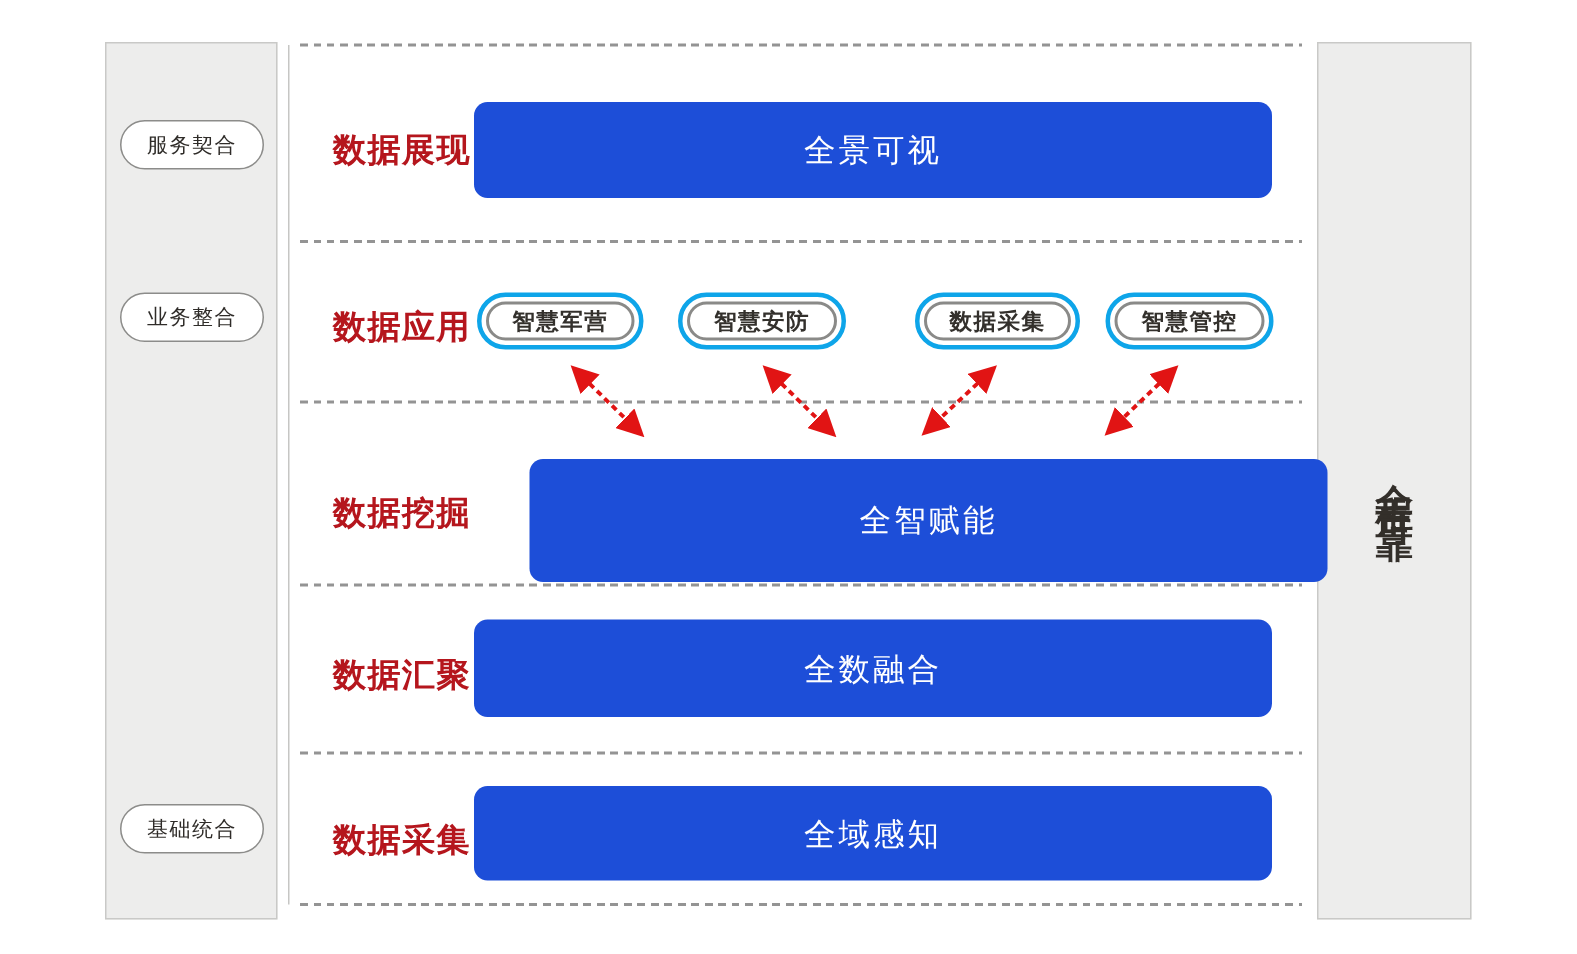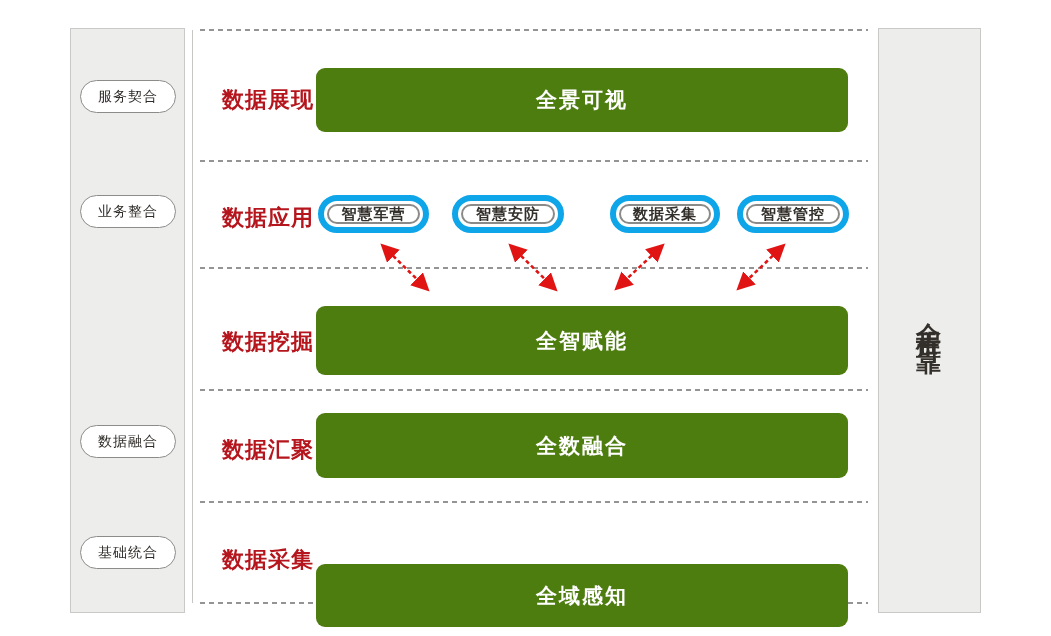--- a/index.html
+++ b/index.html
@@ -32,45 +32,44 @@
     background:repeating-linear-gradient(90deg,#949494 0 5px,transparent 5px 9px);
   }
   #mid-vline{position:absolute;left:192px;top:30px;width:1px;height:573px;background:#c6c6c4;}
   
   .row-label{
     position:absolute;left:222px;font-size:22px;font-weight:bold;color:#b5161d;
     letter-spacing:1px;white-space:nowrap;
   }
   
   .layer-bar{
-    position:absolute;left:316px;width:532px;background:#4d7c0f;border-radius:9px;
+    position:absolute;left:316px;width:532px;background:#1d4ed8;border-radius:9px;
     display:flex;align-items:center;justify-content:center;
-    color:#ffffff;font-size:21px;font-weight:bold;letter-spacing:2px;white-space:nowrap;
+    color:#ffffff;font-size:21px;font-weight:normal;letter-spacing:2px;white-space:nowrap;
   }
   
   .app-pill{
     position:absolute;top:195px;height:38px;background:#ffffff;
-    border:6px solid #0ea5e9;border-radius:19px;padding:3px;box-sizing:border-box;
+    border:3px solid #0ea5e9;border-radius:19px;padding:3px;box-sizing:border-box;
   }
   .app-pill-inner{
     width:100%;height:100%;background:#ffffff;border:2px solid #8a8a88;border-radius:15px;
     box-sizing:border-box;display:flex;align-items:center;justify-content:center;
     font-size:15px;font-weight:bold;color:#33302c;letter-spacing:1px;white-space:nowrap;
   }
   #arrow-layer{position:absolute;left:300px;top:232px;width:560px;height:70px;}
 </style>
 </head>
 <body>
 
 <div id="canvas">
 
   <div id="left-panel" class="side-panel"></div>
   <div class="stage-pill" style="top:80px;">服务契合</div>
   <div class="stage-pill" style="top:195px;">业务整合</div>
-  <div class="stage-pill" style="top:425px;">数据融合</div>
   <div class="stage-pill" style="top:536px;">基础统合</div>
 
   <div id="right-panel" class="side-panel">
     <div id="right-title">全程可靠</div>
   </div>
 
   <div id="mid-vline"></div>
   <div class="dotted-line" style="top:29px;"></div>
   <div class="dotted-line" style="top:160px;"></div>
   <div class="dotted-line" style="top:267px;"></div>
@@ -78,23 +77,23 @@
   <div class="dotted-line" style="top:501px;"></div>
   <div class="dotted-line" style="top:602px;"></div>
 
   <div class="row-label" style="top:85px;">数据展现</div>
   <div class="row-label" style="top:203px;">数据应用</div>
   <div class="row-label" style="top:327px;">数据挖掘</div>
   <div class="row-label" style="top:435px;">数据汇聚</div>
   <div class="row-label" style="top:545px;">数据采集</div>
 
   <div class="layer-bar" style="top:68px;height:64px;">全景可视</div>
-  <div class="layer-bar" style="top:306px;height:69px;">全智赋能</div>
+  <div class="layer-bar" style="top:306px;height:82px;margin-left:37px;">全智赋能</div>
   <div class="layer-bar" style="top:413px;height:65px;">全数融合</div>
-  <div class="layer-bar" style="top:524px;height:63px;margin-top:40px;">全域感知</div>
+  <div class="layer-bar" style="top:524px;height:63px;">全域感知</div>
 
   <div class="app-pill" style="left:318px;width:111px;">
     <div class="app-pill-inner">智慧军营</div>
   </div>
   <div class="app-pill" style="left:452px;width:112px;">
     <div class="app-pill-inner">智慧安防</div>
   </div>
   <div class="app-pill" style="left:610px;width:110px;">
     <div class="app-pill-inner">数据采集</div>
   </div>

